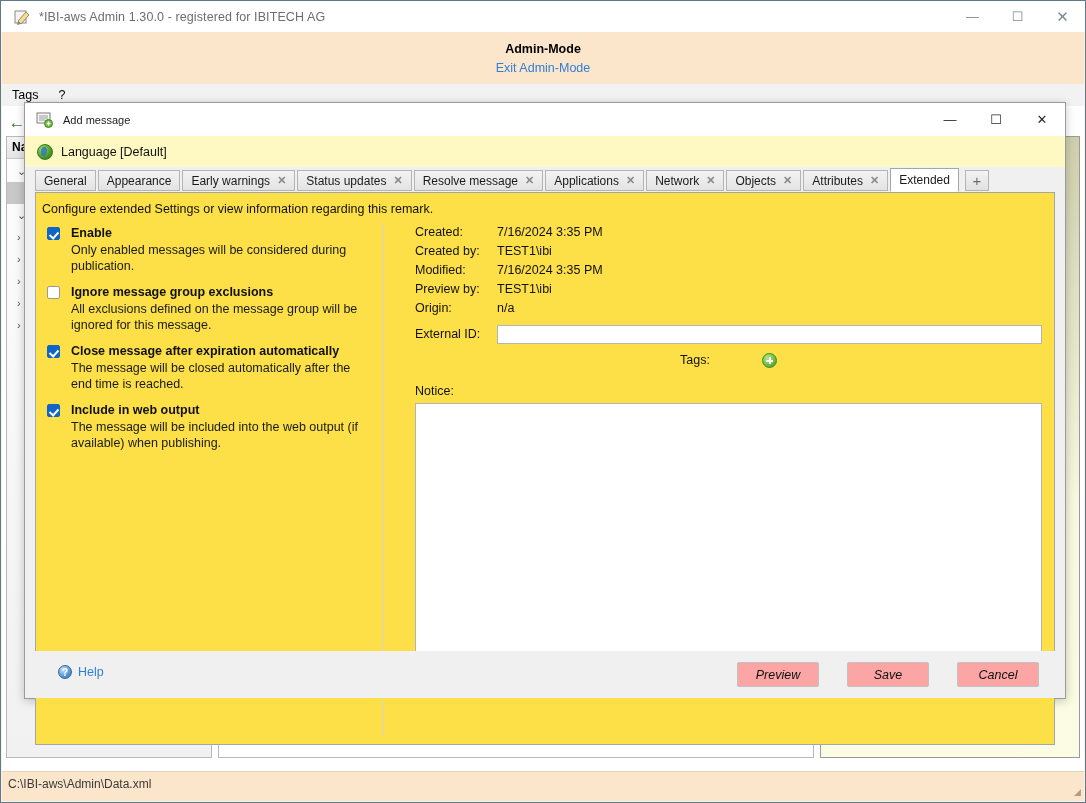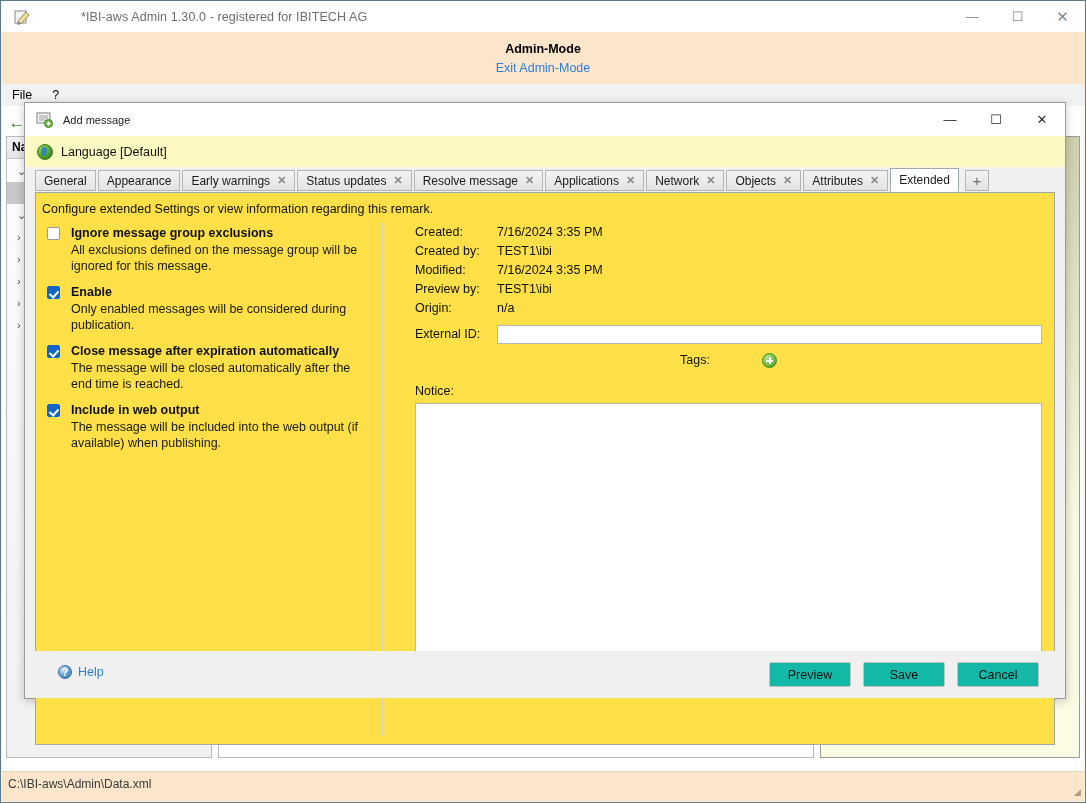--- a/index.html
+++ b/index.html
@@ -16,21 +16,21 @@
 
   
   .app-window {
     position: absolute; left: 0; top: 0; width: 1086px; height: 803px;
     background: #fdf0e0;
     border: 1px solid #5c7a8c;
   }
   .app-titlebar {
     position: absolute; left: 0; top: 0; right: 0; height: 31px;
     background: #ffffff;
-    display: flex; align-items: center; gap: 42px;
+    display: flex; align-items: center;
   }
   .app-title-icon {
     margin-left: 12px; margin-right: 8px; width: 18px; height: 18px;
     position: relative;
   }
   .app-title-text {
     font-size: 12.5px; color: #6d6d6d; letter-spacing: 0.1px;
   }
   .win-controls { position: absolute; right: 0; top: 0; height: 31px; display: flex; }
   .win-btn {
@@ -263,24 +263,25 @@
   .help-icon {
     width: 14px; height: 14px; border-radius: 50%;
     background: radial-gradient(circle at 35% 30%, #cfe4f7 0%, #5d9bd4 55%, #2f6ca8 100%);
     border: 1px solid #2f6ca8; color: #fff; font-size: 10px;
     display: flex; align-items: center; justify-content: center;
     margin-right: 6px; font-weight: bold;
   }
   .help-text { color: #2f7fd8; font-size: 12.5px; }
   .footer-btns { position: absolute; right: 26px; top: 11px; display: flex; }
   .btn {
-    min-width: 82px; height: 25px; margin-left: 12px;
-    background: #14b8a6; border: 1px solid #c2c2c2; border-radius: 2px;
+    min-width: 82px; height: 25px; margin-left: 28px;
+    background: #fca5a5; border: 1px solid #c2c2c2; border-radius: 2px;
     font-family: "Liberation Sans", sans-serif; font-size: 12.5px; color: #111;
     cursor: pointer;
+    font-style: italic;
   }
 </style>
 </head>
 <body>
 
 <div id="root">
 
   <div class="app-window">
 
     <div class="app-titlebar">
@@ -298,21 +299,21 @@
         <div class="win-btn close">✕</div>
       </div>
     </div>
 
     <div class="admin-banner">
       <div class="admin-title">Admin-Mode</div>
       <div class="admin-exit">Exit Admin-Mode</div>
     </div>
 
     <div class="menu-strip">
-      <div class="menu-item">File</div>
+      <div class="menu-item">Tags</div>
       <div class="menu-item">?</div>
     </div>
 
     <div class="app-body">
       <div class="nav-back">←</div>
 
       <div class="nav-panel">
         <div class="nav-header">Na</div>
         <div class="tree">
           <div class="tree-row">
@@ -427,29 +428,29 @@
 
     <div class="tabpage">
       <div class="tabpanel">
 
         <div class="page-desc" style="left:6px;top:9px;">Configure extended Settings or view information regarding this remark.</div>
         <div class="pane-split"></div>
 
         <div class="chk-col">
 
           <div class="chk-group">
+            <span class="cb on"></span>
+            <div class="chk-title">Enable</div>
+            <div class="chk-desc">Only enabled messages will be considered during publication.</div>
+          </div>
+
+          <div class="chk-group">
             <span class="cb off"></span>
             <div class="chk-title">Ignore message group exclusions</div>
             <div class="chk-desc">All exclusions defined on the message group will be ignored for this message.</div>
-          </div>
-
-          <div class="chk-group">
-            <span class="cb on"></span>
-            <div class="chk-title">Enable</div>
-            <div class="chk-desc">Only enabled messages will be considered during publication.</div>
           </div>
 
           <div class="chk-group">
             <span class="cb on"></span>
             <div class="chk-title">Close message after expiration automatically</div>
             <div class="chk-desc">The message will be closed automatically after the end time is reached.</div>
           </div>
 
           <div class="chk-group">
             <span class="cb on"></span>

